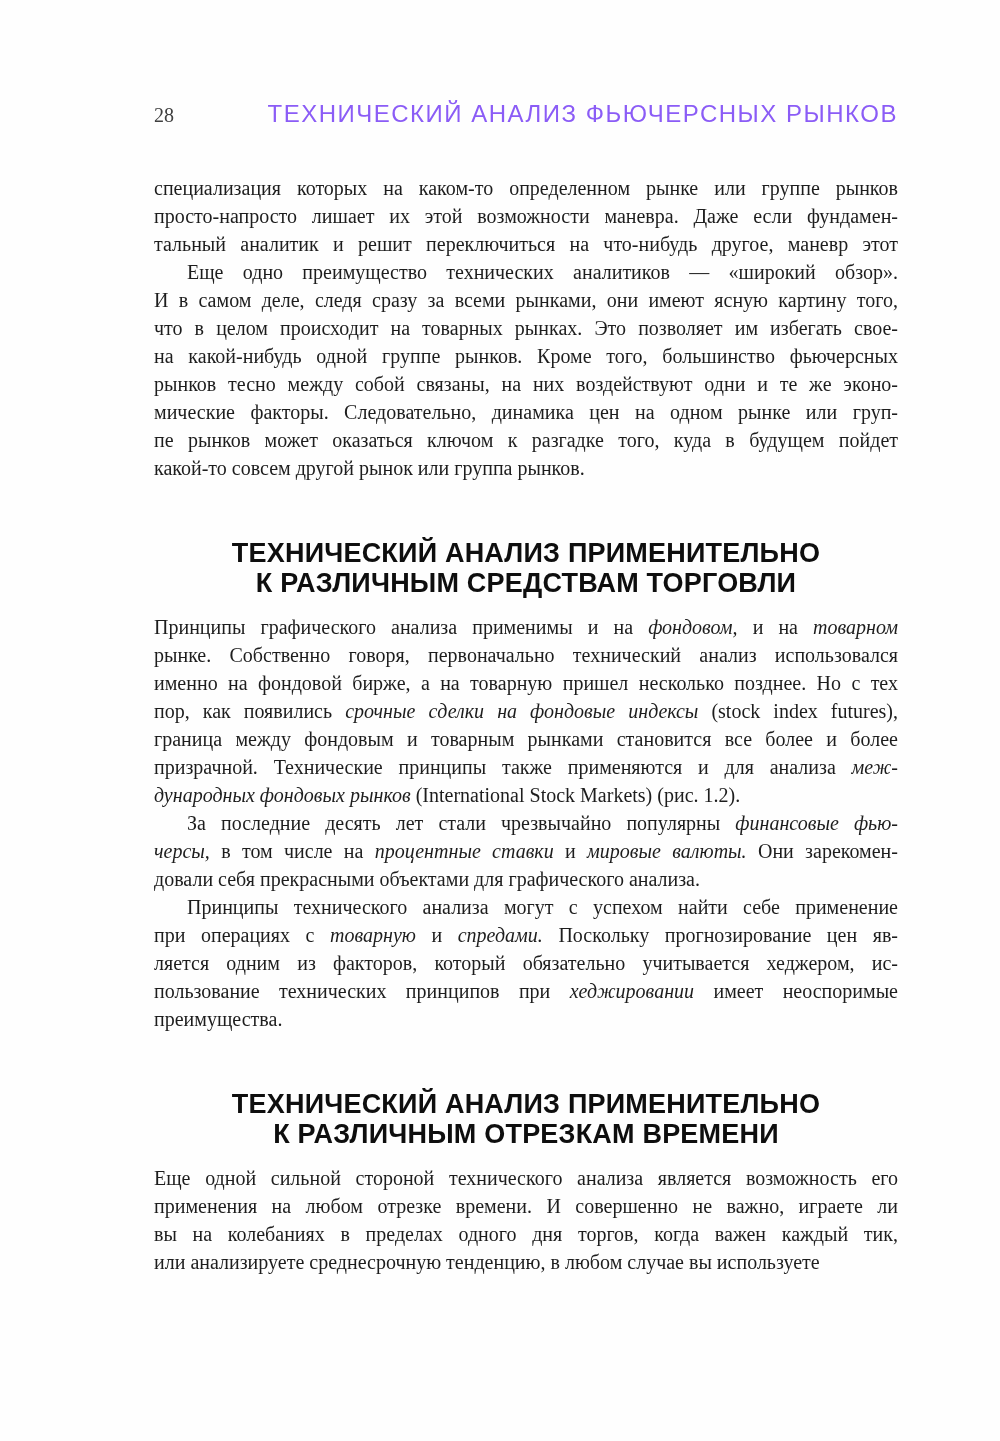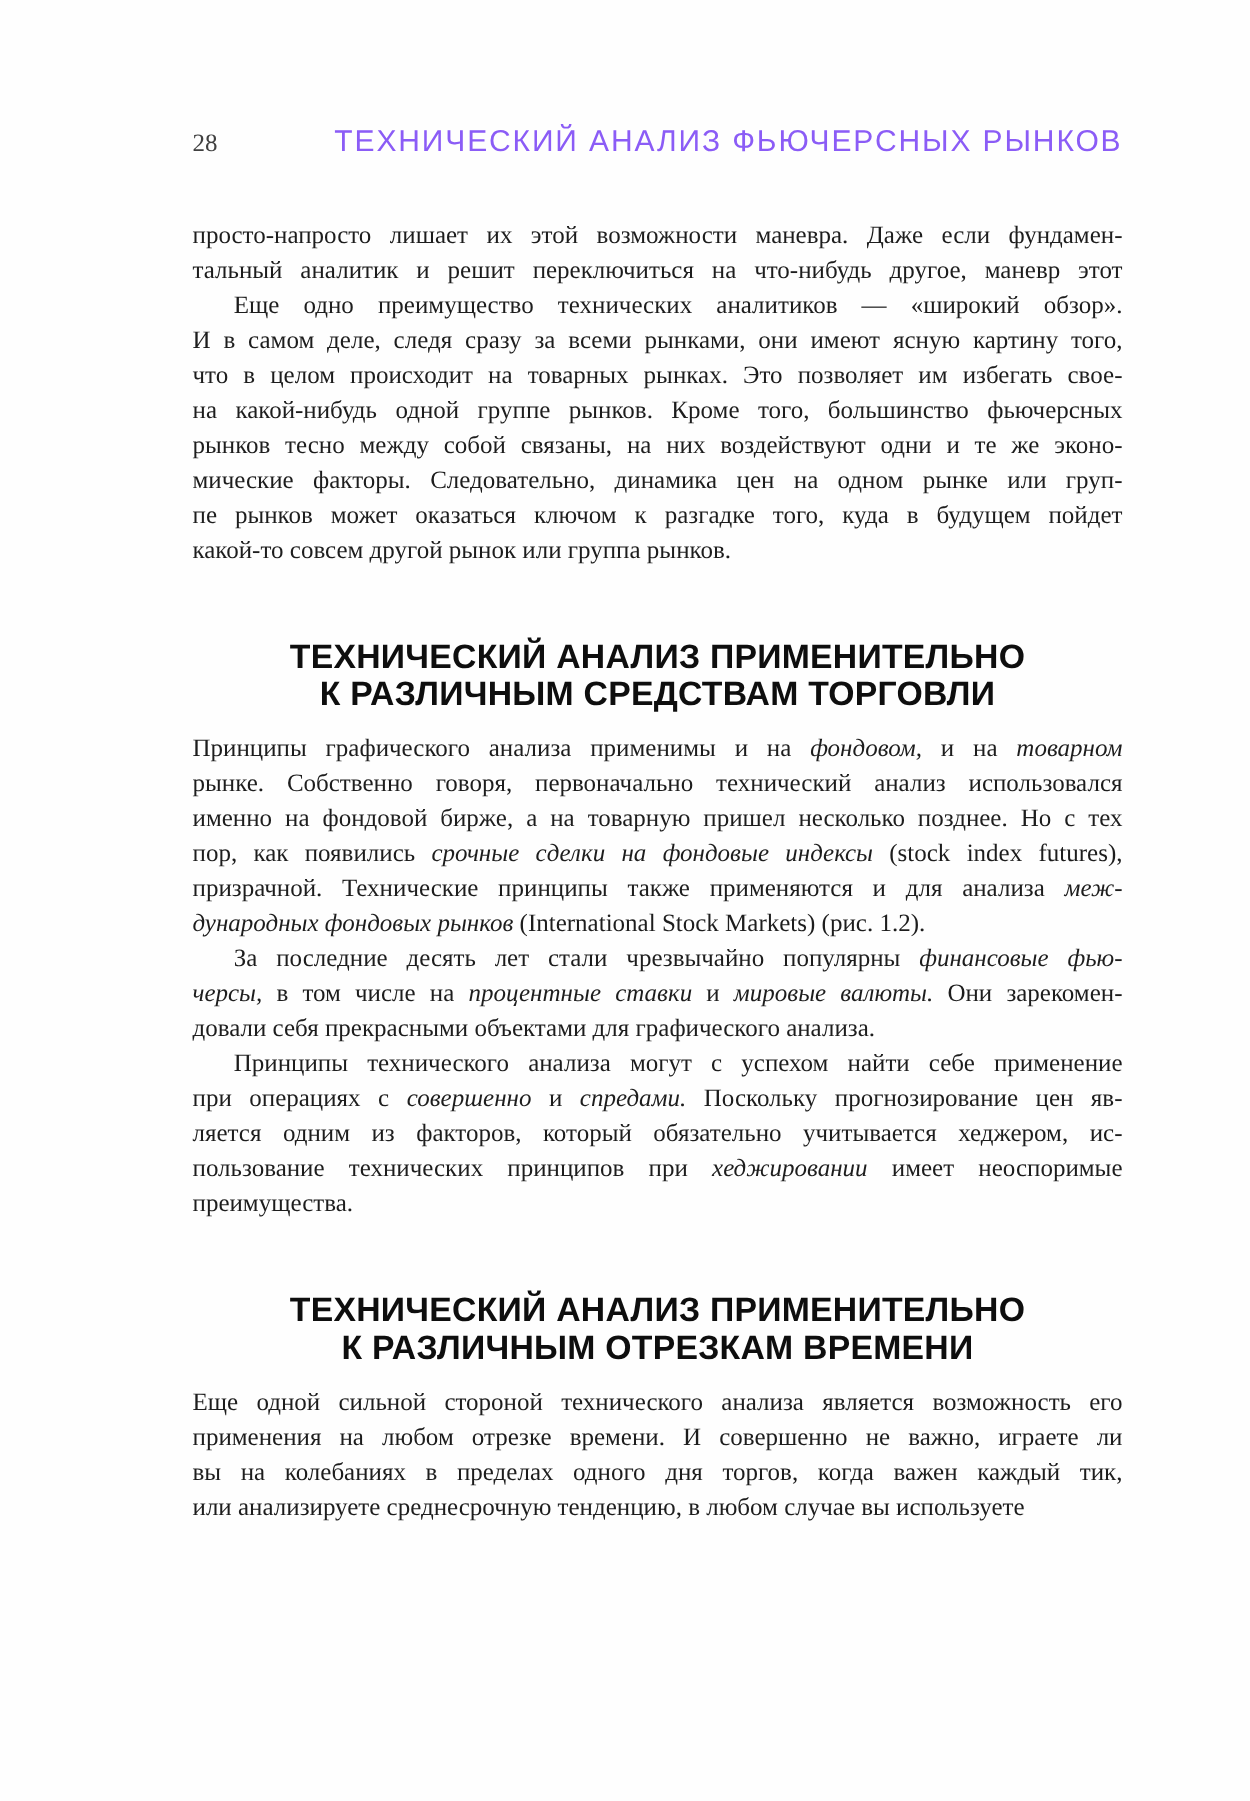--- a/index.html
+++ b/index.html
@@ -65,20 +65,21 @@
 
 <div class="page">
   <div class="inner">
 
     <div class="pg-header">
       <span class="pagenum">28</span>
       <span class="running">ТЕХНИЧЕСКИЙ АНАЛИЗ ФЬЮЧЕРСНЫХ РЫНКОВ</span>
     </div>
 
     <div class="para">
+        <div class="line"><span>специализация которых на каком-то определенном рынке или группе рынков</span></div>
         <div class="line"><span>просто-напросто лишает их этой возможности маневра. Даже если фундамен-</span></div>
         <div class="line"><span>тальный аналитик и решит переключиться на что-нибудь другое, маневр этот</span></div>
       </div>
     <div class="para">
         <div class="line ind"><span>Еще одно преимущество технических аналитиков — «широкий обзор».</span></div>
         <div class="line"><span>И в самом деле, следя сразу за всеми рынками, они имеют ясную картину того,</span></div>
         <div class="line"><span>что в целом происходит на товарных рынках. Это позволяет им избегать свое-</span></div>
         <div class="line"><span>на какой-нибудь одной группе рынков. Кроме того, большинство фьючерсных</span></div>
         <div class="line"><span>рынков тесно между собой связаны, на них воздействуют одни и те же эконо-</span></div>
         <div class="line"><span>мические факторы. Следовательно, динамика цен на одном рынке или груп-</span></div>
@@ -89,31 +90,32 @@
     <h2 class="heading">
         <div class="hline">ТЕХНИЧЕСКИЙ АНАЛИЗ ПРИМЕНИТЕЛЬНО</div>
         <div class="hline">К РАЗЛИЧНЫМ СРЕДСТВАМ ТОРГОВЛИ</div>
       </h2>
 
     <div class="para">
         <div class="line"><span>Принципы графического анализа применимы и на </span><span class="it">фондовом,</span><span> и на </span><span class="it">товарном</span></div>
         <div class="line"><span>рынке. Собственно говоря, первоначально технический анализ использовался</span></div>
         <div class="line"><span>именно на фондовой бирже, а на товарную пришел несколько позднее. Но с тех</span></div>
         <div class="line"><span>пор, как появились </span><span class="it">срочные сделки на фондовые индексы</span><span> (stock index futures),</span></div>
+        <div class="line"><span>граница между фондовым и товарным рынками становится все более и более</span></div>
         <div class="line"><span>призрачной. Технические принципы также применяются и для анализа </span><span class="it">меж-</span></div>
         <div class="line last"><span class="it">дународных фондовых рынков</span><span> (International Stock Markets) (рис. 1.2).</span></div>
       </div>
     <div class="para">
         <div class="line ind"><span>За последние десять лет стали чрезвычайно популярны </span><span class="it">финансовые фью-</span></div>
         <div class="line"><span class="it">черсы,</span><span> в том числе на </span><span class="it">процентные ставки</span><span> и </span><span class="it">мировые валюты.</span><span> Они зарекомен-</span></div>
         <div class="line last"><span>довали себя прекрасными объектами для графического анализа.</span></div>
       </div>
     <div class="para">
         <div class="line ind"><span>Принципы технического анализа могут с успехом найти себе применение</span></div>
-        <div class="line"><span>при операциях с </span><span class="it">совершенно</span><span> и </span><span class="it">спредами.</span><span> Поскольку прогнозирование цен яв-</span></div>
+        <div class="line"><span>при операциях с </span><span class="it">товарную</span><span> и </span><span class="it">спредами.</span><span> Поскольку прогнозирование цен яв-</span></div>
         <div class="line"><span>ляется одним из факторов, который обязательно учитывается хеджером, ис-</span></div>
         <div class="line"><span>пользование технических принципов при </span><span class="it">хеджировании</span><span> имеет неоспоримые</span></div>
         <div class="line last"><span>преимущества.</span></div>
       </div>
 
     <h2 class="heading">
         <div class="hline">ТЕХНИЧЕСКИЙ АНАЛИЗ ПРИМЕНИТЕЛЬНО</div>
         <div class="hline">К РАЗЛИЧНЫМ ОТРЕЗКАМ ВРЕМЕНИ</div>
       </h2>
 

